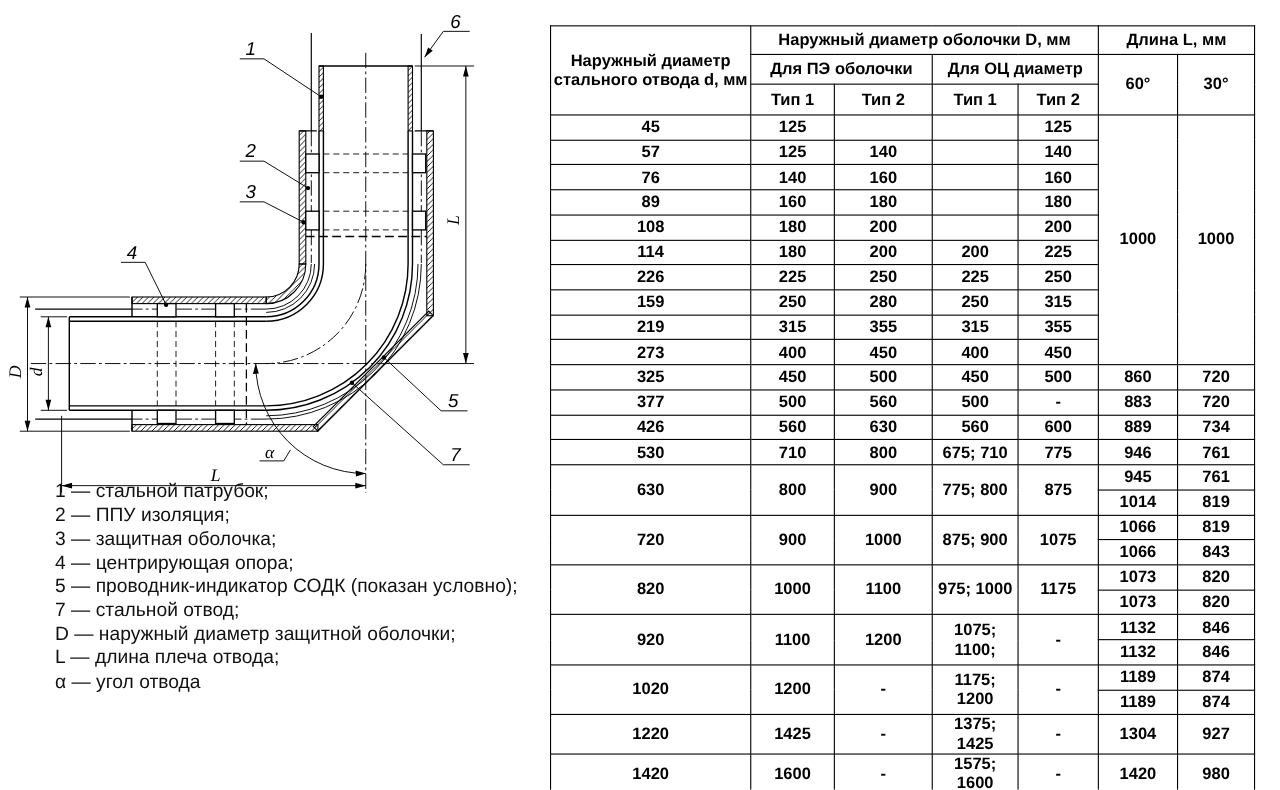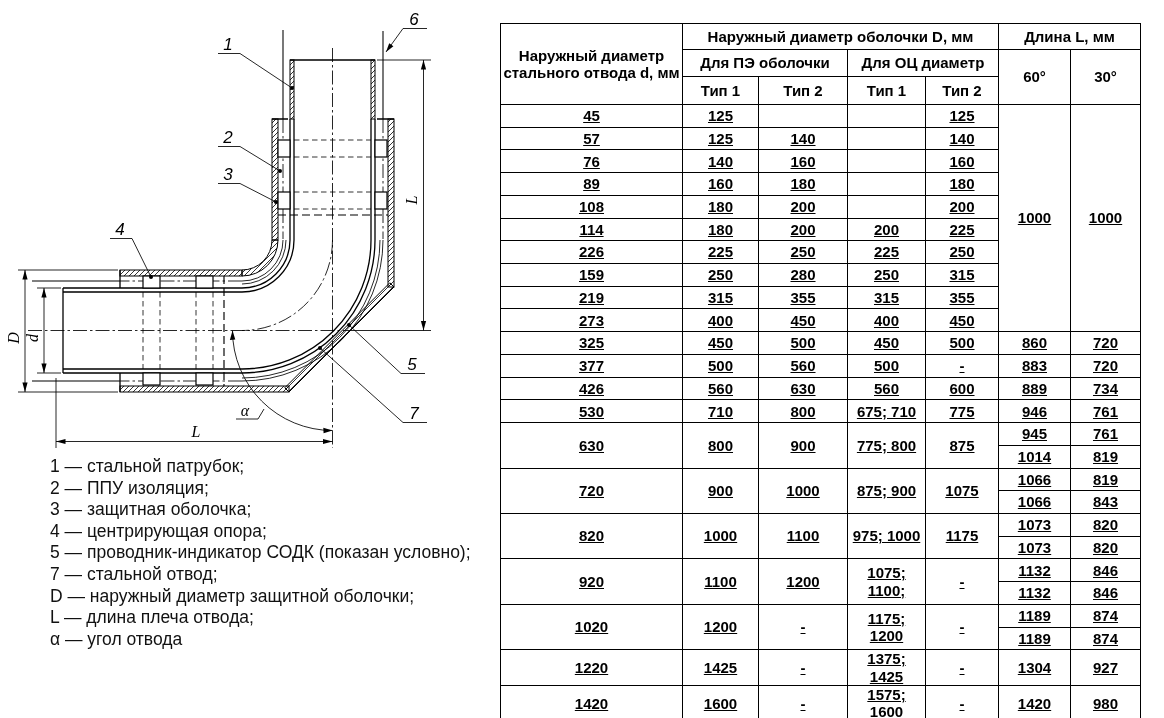--- a/index.html
+++ b/index.html
@@ -15,30 +15,30 @@
   .dashb{stroke:#000;stroke-width:1.15;fill:none;stroke-dasharray:8 4;}
   .cl{stroke:#000;stroke-width:0.85;fill:none;stroke-dasharray:14 3 2.5 3;}
   .hatband{fill:url(#hat);stroke:#000;stroke-width:1;}
   .supp{fill:#fff;stroke:#000;stroke-width:1.2;}
   .arr{fill:#000;stroke:none;}
   .dot{fill:#000;stroke:none;}
   text.lb{font:italic 17px "Liberation Sans",sans-serif;fill:#000;}
   text.dm{font:italic 16px "Liberation Serif",serif;fill:#000;}
 
   
-  .legend{position:absolute;left:50px;top:456px;font-size:17.5px;line-height:21.6px;color:#111;white-space:nowrap;}
+  .legend{position:absolute;left:50px;top:436px;font-size:17.5px;line-height:21.6px;color:#111;white-space:nowrap;}
 
   
   .spec{position:absolute;left:500px;top:23px;width:640px;border-collapse:collapse;table-layout:fixed;background:#fff;}
   .spec th,.spec td{border:1.6px solid #000;text-align:center;vertical-align:middle;padding:0 1px;
         font-size:15px;font-weight:700;line-height:1.16;white-space:pre-line;overflow:hidden;}
   .spec thead tr.h1{height:26px;}
   .spec thead tr.h2{height:27px;}
   .spec thead tr.h3{height:28px;}
-  .spec tbody tr{height:22.73px;text-decoration:underline;}
+  .spec tbody tr{height:22.73px;}
 </style>
 </head>
 <body>
 
 <div class="stage">
 
   <svg id="drawing" width="500" height="460" viewBox="0 0 500 460" xmlns="http://www.w3.org/2000/svg">
     <defs>
       <pattern id="hat" patternUnits="userSpaceOnUse" width="5" height="5">
         <path d="M-1,6 L6,-1 M-1,1 L1,-1 M4,6 L6,4" stroke="#000" stroke-width="0.8"></path>

